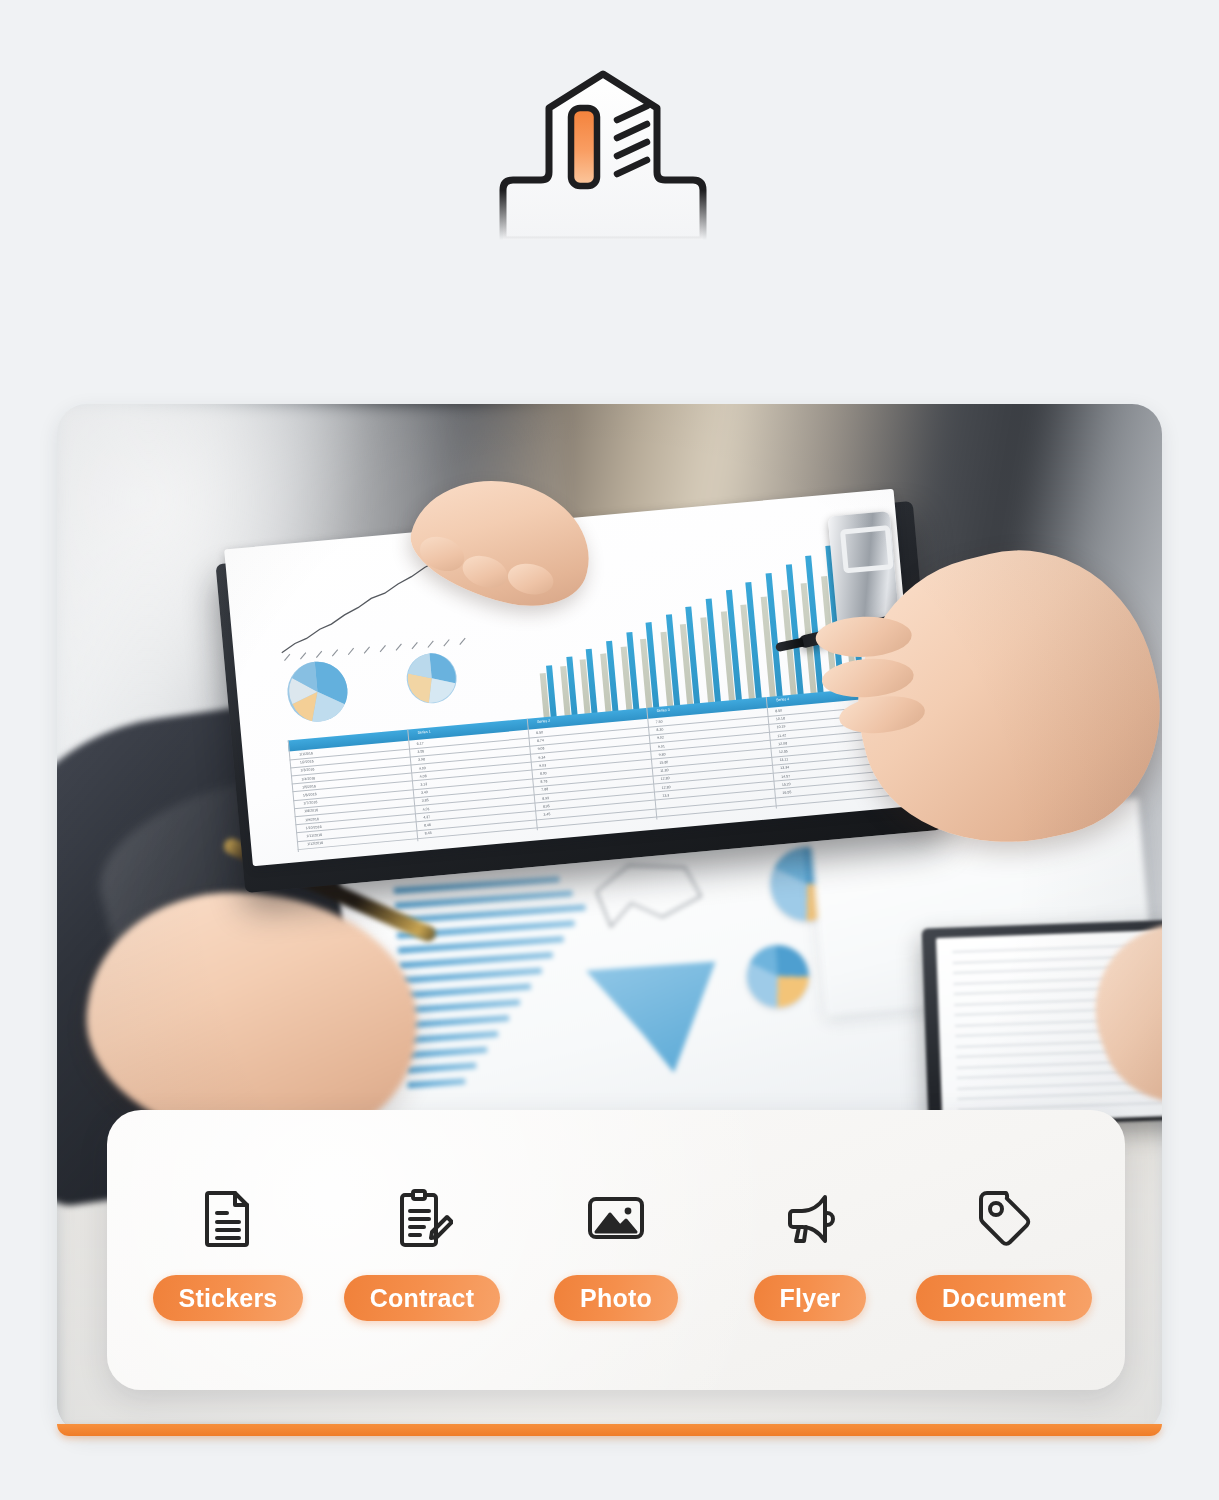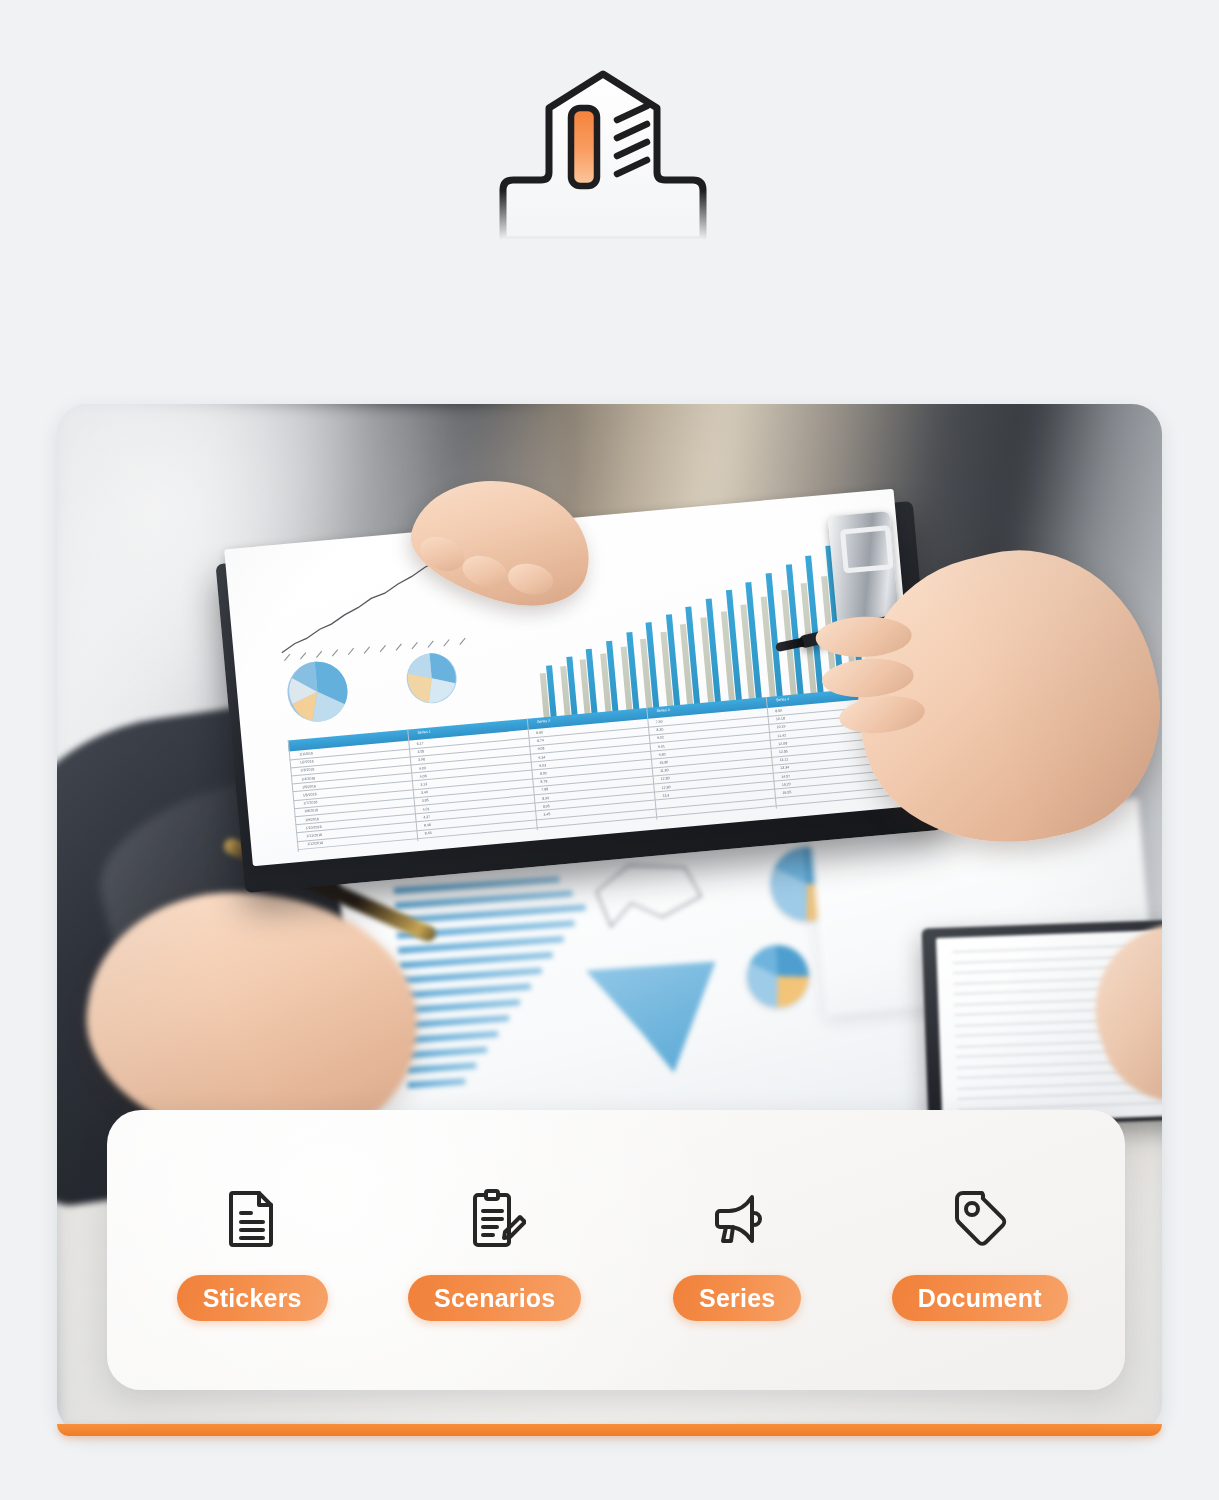--- a/index.html
+++ b/index.html
@@ -731,31 +731,41 @@
             <svg width="62" height="62" viewBox="0 0 62 62" fill="none" stroke="#262626" stroke-width="4" stroke-linecap="round" stroke-linejoin="round">
               <path d="M22 8 H14 a3 3 0 0 0 -3 3 v44 a3 3 0 0 0 3 3 h28 a3 3 0 0 0 3 -3 V11 a3 3 0 0 0 -3 -3 h-8"></path>
               <rect x="22" y="4" width="12" height="8" rx="2"></rect>
               <line x1="19" y1="24" x2="38" y2="24"></line>
               <line x1="19" y1="32" x2="38" y2="32"></line>
               <line x1="19" y1="40" x2="33" y2="40"></line>
               <line x1="19" y1="48" x2="29" y2="48"></line>
               <path d="M56 30 l5 5 -15 15 -6 1 1 -6 z"></path>
             </svg>
           </div>
-          <div class="cat-pill">Scenarios</div>
+          <div class="cat-pill">Contract</div>
+        </div>
+        <div class="cat-item">
+          <div class="cat-icon">
+            <svg width="62" height="62" viewBox="0 0 62 62" fill="none" stroke="#262626" stroke-width="4" stroke-linecap="round" stroke-linejoin="round">
+              <rect x="5" y="12" width="52" height="38" rx="6"></rect>
+              <circle cx="43" cy="24" r="3.4" fill="#262626" stroke="none"></circle>
+              <path d="M11 45 L25 27 L35 39 L41 33 L51 45 Z" fill="#262626" stroke="#262626" stroke-width="3"></path>
+            </svg>
+          </div>
+          <div class="cat-pill">Photo</div>
         </div>
         <div class="cat-item">
           <div class="cat-icon">
             <svg width="62" height="62" viewBox="0 0 62 62" fill="none" stroke="#262626" stroke-width="4" stroke-linecap="round" stroke-linejoin="round">
               <path d="M46 10 C40 19 32 24 23 24 H14 a3 3 0 0 0 -3 3 v10 a3 3 0 0 0 3 3 h9 c9 0 17 5 23 14 z"></path>
               <path d="M48 26 a6 6 0 0 1 0 12"></path>
               <path d="M20 40 l-3 14 h8 l2 -14"></path>
             </svg>
           </div>
-          <div class="cat-pill">Series</div>
+          <div class="cat-pill">Flyer</div>
         </div>
         <div class="cat-item">
           <div class="cat-icon">
             <svg width="62" height="62" viewBox="0 0 62 62" fill="none" stroke="#262626" stroke-width="4" stroke-linecap="round" stroke-linejoin="round">
               <path d="M33 6 H14 a6 6 0 0 0 -6 6 v19 a6 6 0 0 0 1.8 4.3 l20 20 a5 5 0 0 0 7 0 l17 -17 a5 5 0 0 0 0 -7 l-20 -20 A6 6 0 0 0 33 6 z"></path>
               <circle cx="23" cy="22" r="6"></circle>
             </svg>
           </div>
           <div class="cat-pill">Document</div>
         </div>

